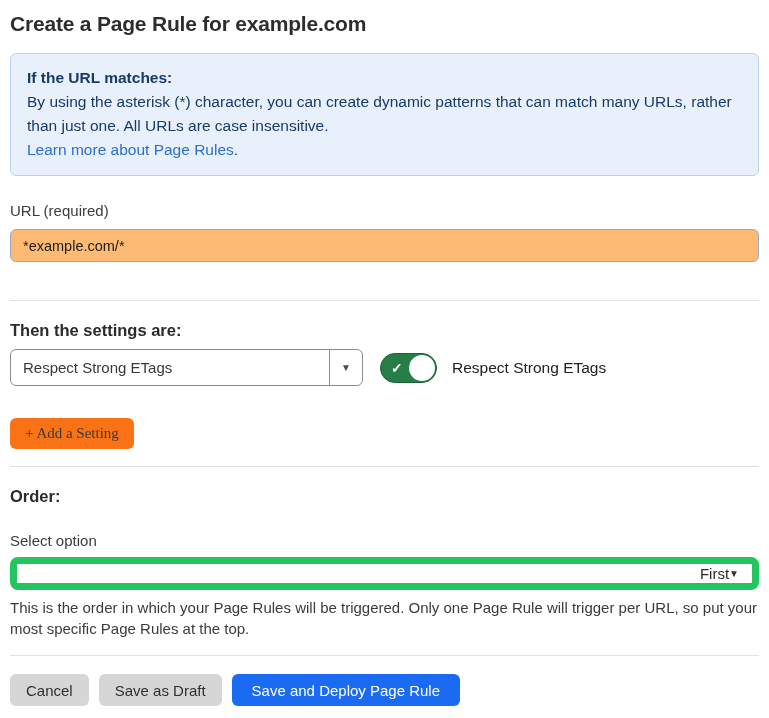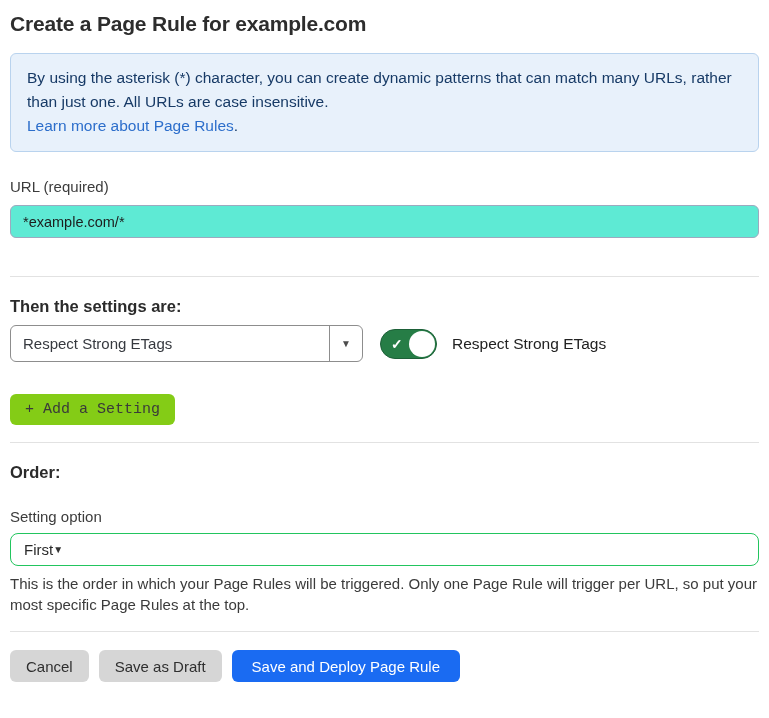--- a/index.html
+++ b/index.html
@@ -40,21 +40,21 @@
     font-size: 15px;
     color: #3c3c3c;
     margin-top: 26px;
   }
 
   .url-input {
     display: block;
     width: 100%;
     height: 33px;
     margin-top: 10px;
-    background: #5eead4;
+    background: #fdba74;
     border: 1px solid #9da9bf;
     border-radius: 6px;
     padding: 0 12px;
     font-family: "Liberation Sans", sans-serif;
     font-size: 14.5px;
     color: #1d1d1d;
     outline: none;
   }
 
   .divider {
@@ -143,41 +143,41 @@
   }
   .toggle-text {
     margin-left: 15px;
     font-size: 15.5px;
     color: #222;
   }
 
   .add-setting-button {
     margin-top: 32px;
     display: inline-block;
-    background: #84cc16;
+    background: #f97316;
     color: #3a3a3a;
     border: none;
     border-radius: 6px;
     padding: 0 15px;
     height: 31px;
-    font-family: Liberation Mono, monospace;
+    font-family: Liberation Serif, serif;
     font-size: 15px;
     cursor: pointer;
     text-align: center;
   }
 
   .order-select {
     margin-top: 8px;
     height: 33px;
     background: #fff;
-    border: 1px solid #22c55e;
+    border: 7px solid #22c55e;
     border-radius: 8px;
     display: flex;
     align-items: center;
-    justify-content: flex-start;
+    justify-content: flex-end;
     padding: 0 13px;
     cursor: pointer;
   }
   .order-select-value { font-size: 15px; color: #2a2a2a; }
   .order-select-caret { font-size: 10px; color: #333; }
 
   .help-text {
     margin-top: 7px;
     font-size: 15px;
     line-height: 21px;
@@ -210,20 +210,21 @@
   }
 </style>
 </head>
 <body>
 
 <div class="container">
 
   <h1 class="page-title">Create a Page Rule for example.com</h1>
 
   <div class="info-box">
+    <div class="info-heading">If the URL matches:</div>
     <div class="info-body">By using the asterisk (*) character, you can create dynamic patterns that can match many URLs, rather than just one. All URLs are case insensitive.</div>
     <div><a class="info-link">Learn more about Page Rules</a><span>.</span></div>
   </div>
 
   <div class="field-label">URL (required)</div>
   <input class="url-input" type="text" value="*example.com/*" style="">
 
   <hr class="divider divider-1">
 
   <div class="section-heading settings-heading">Then the settings are:</div>
@@ -240,21 +241,21 @@
     </div>
     <div class="toggle-text">Respect Strong ETags</div>
   </div>
 
   <button class="add-setting-button">+ Add a Setting</button>
 
   <hr class="divider divider-2">
 
   <div class="section-heading order-heading">Order:</div>
 
-  <div class="field-label">Setting option</div>
+  <div class="field-label">Select option</div>
 
   <div class="order-select">
     <span class="order-select-value">First</span>
     <span class="order-select-caret">▼</span>
   </div>
 
   <div class="help-text">This is the order in which your Page Rules will be triggered. Only one Page Rule will trigger per URL, so put your most specific Page Rules at the top.</div>
 
   <hr class="divider divider-3">
 

